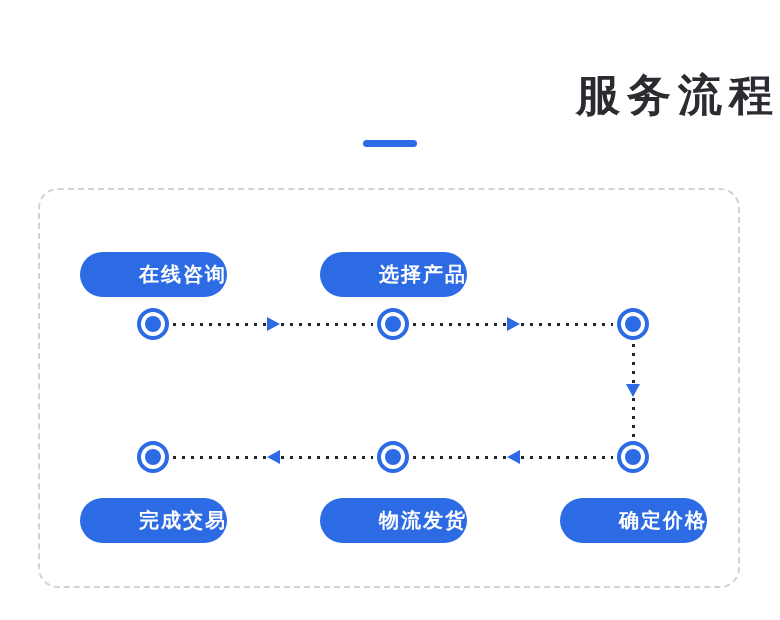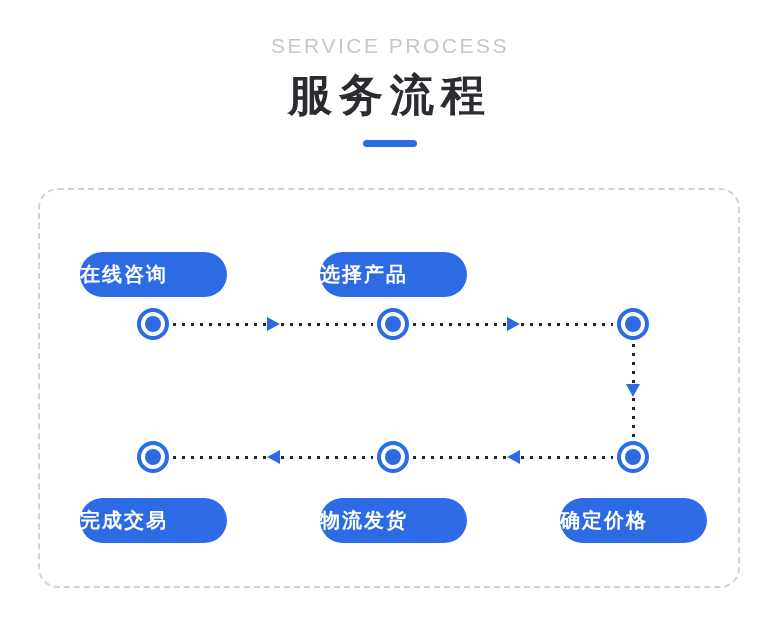--- a/index.html
+++ b/index.html
@@ -17,40 +17,40 @@
   .stage{position:relative;width:780px;height:620px;}
 
   
   .subtitle{
     position:absolute;left:0;top:34px;width:780px;
     text-align:center;font-size:21px;font-weight:400;
     letter-spacing:2.5px;color:var(--subtitle-text);
   }
   .title{
     position:absolute;left:0;top:66px;width:780px;
-    text-align:center;font-size:44px;font-weight:800;
+    text-align:right;font-size:44px;font-weight:800;
     letter-spacing:7px;color:var(--title-text);
   }
   .title-underline{
     position:absolute;left:363px;top:140px;width:54px;height:7px;
     border-radius:4px;background:var(--accent);
   }
 
   
   .panel{
     position:absolute;left:38px;top:188px;width:702px;height:400px;
     border:2px dashed var(--panel-border);border-radius:20px;
   }
 
   
   .pill{
     position:absolute;width:147px;height:45px;border-radius:23px;
     background:var(--accent);color:var(--pill-text);
     font-size:20px;font-weight:700;letter-spacing:2px;
-    line-height:45px;text-align:left;border:none;cursor:pointer;
+    line-height:45px;text-align:right;border:none;cursor:pointer;
     font-family:inherit;
   }
   .pill.r1{top:62px;}  .pill.r2{top:308px;}
   .pill.c1{left:40px;} .pill.c2{left:280px;} .pill.c3{left:520px;}
 
   
   .node{
     position:absolute;width:32px;height:32px;border-radius:50%;
     border:4px solid var(--accent);background:#fff;
     display:flex;align-items:center;justify-content:center;
@@ -79,21 +79,20 @@
     border-right:13px solid var(--accent);top:260px;}
   .arr.down{border-left:7px solid transparent;border-right:7px solid transparent;
     border-top:13px solid var(--accent);left:586px;top:194px;}
   .arr.m1{left:227px;} .arr.m2{left:467px;}
 </style>
 </head>
 <body>
 
 <div class="stage">
 
-  <div class="subtitle">SERVICE PROCESS</div>
   <div class="title">服务流程</div>
   <div class="title-underline"></div>
 
   <div class="panel">
 
     <button class="pill r1 c1">在线咨询</button>
     <button class="pill r1 c2">选择产品</button>
 
     <button class="pill r2 c1">完成交易</button>
     <button class="pill r2 c2">物流发货</button>

